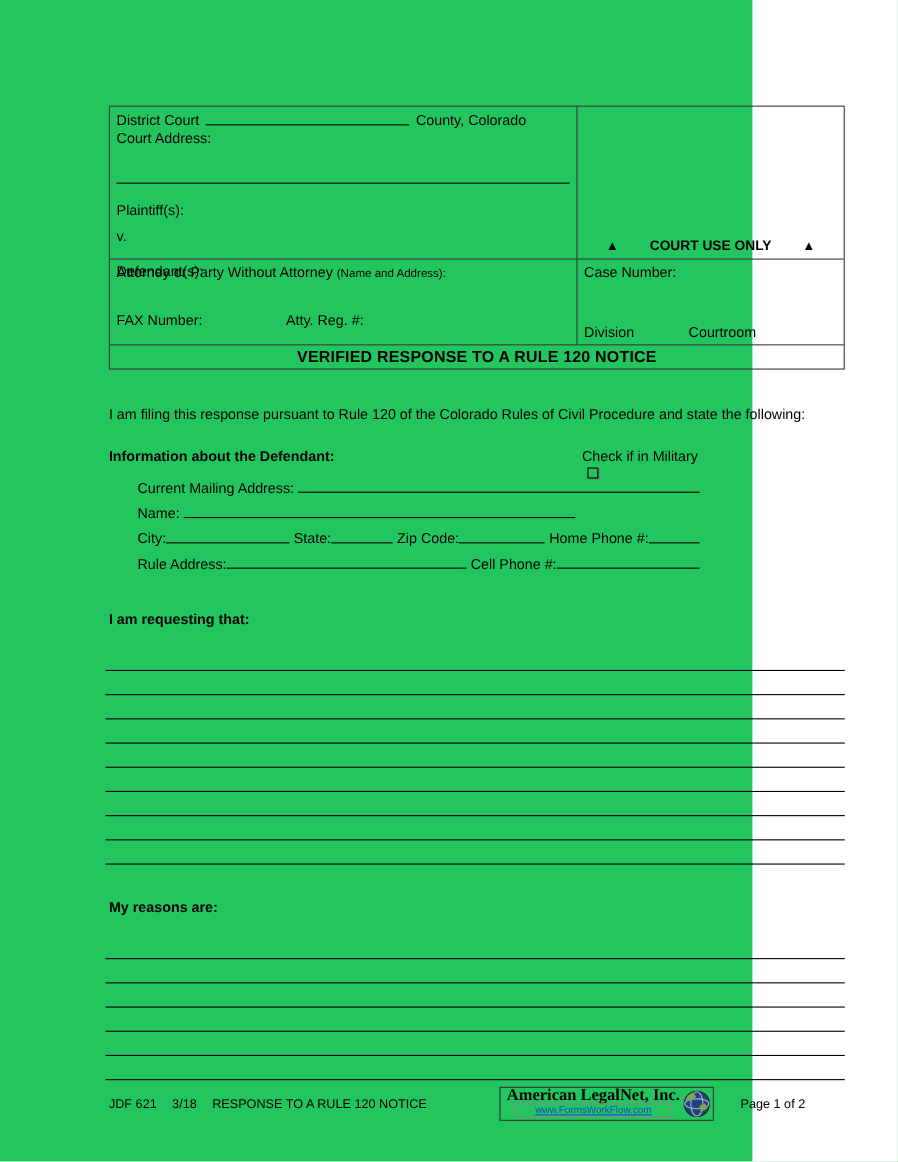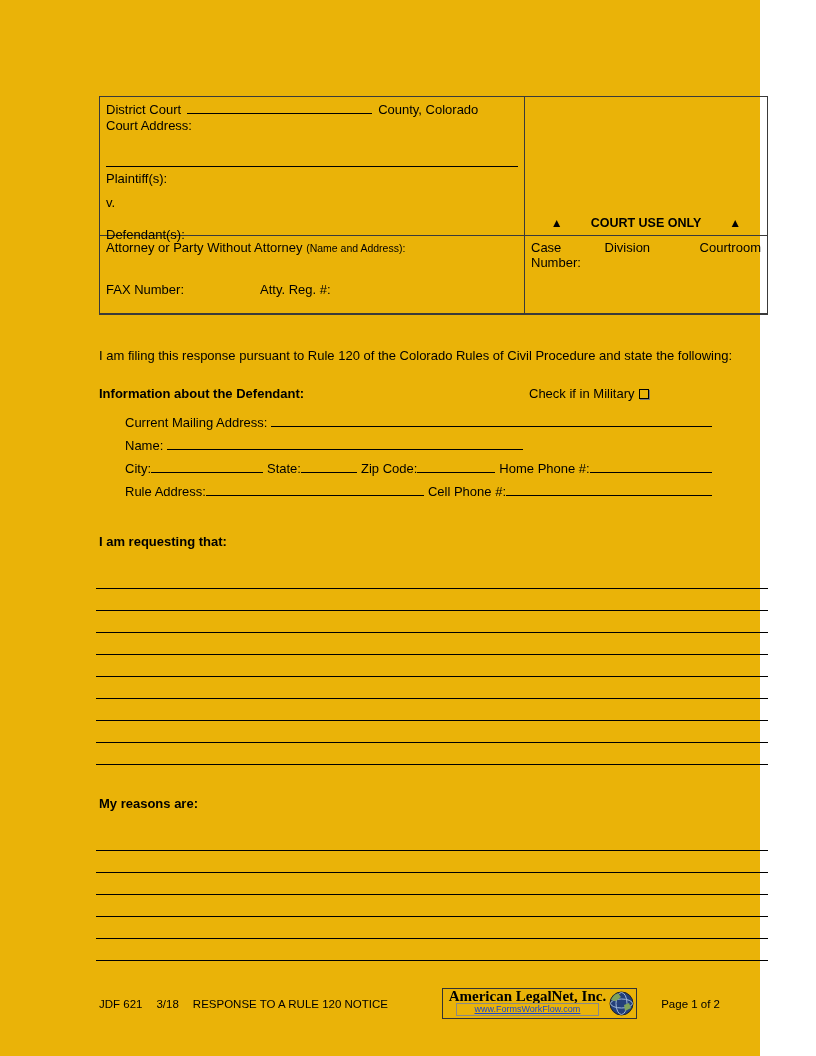--- a/index.html
+++ b/index.html
@@ -1,45 +1,45 @@
 <!DOCTYPE html>
 <html><head>
 <meta charset="utf-8">
 <style>
   * { box-sizing: border-box; }
   html,body { margin:0; padding:0; background:#ffffff; }
   .page {
-    width:760px; height:1056px; position:relative; background:#eab308;
+    width:684px; height:1056px; position:relative; background:#22c55e;
     font-family:"Liberation Sans", sans-serif; font-size:13px; color:#000;
     padding:96px 48px 0 99px;
   }
   
   .form-table { border:1px solid #3a3a3a; width:669px; }
   .row { display:flex; }
   .cell { padding:4px 6px; }
   .cell.left { width:425px; border-right:1px solid #3a3a3a; }
   .cell.right { flex:1; }
   .row1 { height:139px; border-bottom:1px solid #3a3a3a; }
   .row2 { height:78px; border-bottom:1px solid #3a3a3a; }
   .line { line-height:16px; }
   .blank { display:inline-block; border-bottom:1px solid #000; height:13px; vertical-align:baseline; }
   .w185 { width:185px; margin:0 6px; }
   .addr-blank { border-bottom:1px solid #000; height:1px; width:412px; margin-top:32px; }
-  .plaintiff { margin-top:4px; }
+  .plaintiff { margin-top:16px; }
   .v-line { margin-top:8px; }
   .def-line { margin-top:16px; }
   .court-use-cell { display:flex; flex-direction:column; justify-content:flex-end; }
   .court-use-line { display:flex; align-items:center; justify-content:center; gap:28px; font-weight:bold; font-size:12.5px; padding-bottom:1px; }
   .tri { font-size:12px; }
   .small-paren { font-size:10.5px; }
   .pair { display:flex; }
   .pair .lbl1 { width:154px; }
   .pairs-block { margin-top:26px; }
-  .case-cell { display:flex; flex-direction:row; justify-content:space-between; }
-  .div-court { display:flex;justify-content:space-between; }
+  .case-cell { display:flex; flex-direction:column; justify-content:space-between; }
+  .div-court { display:flex; }
   .div-court span:first-child { width:95px; }
   .title-row { height:21px; display:flex; align-items:center; justify-content:center;
                font-weight:bold; font-size:14.5px; letter-spacing:0.2px; }
   
   .intro { margin:33px 0 0 0; width:660px; }
   .section-head-row { position:relative; margin-top:23px; height:18px; }
   .bold { font-weight:bold; }
   .military { position:absolute; left:430px; top:0; font-weight:normal; }
   .checkbox { display:inline-block; width:10px; height:10px; border:1.5px solid #000;
               margin-left:5px; vertical-align:-1px; box-shadow:1px 1px 0 #777; }
@@ -60,21 +60,21 @@
   
   .footer { position:absolute; left:99px; top:988px; width:669px;
             display:flex; align-items:center; font-size:11.5px; }
   .form-id { flex:1; display:flex; gap:14px; }
   .logo-box { border:1px solid #333; padding:2px 30px 2px 6px; position:relative;
               text-align:center; line-height:11px; }
   .logo-l1 { font-family:"Liberation Serif", serif; font-weight:bold; font-size:15px; }
   .logo-l2 { font-size:9px; color:#1947d1; border:1px solid #888; display:inline-block;
              padding:0 18px; margin-top:1px; text-decoration:underline; cursor:pointer; }
   .globe { position:absolute; right:2px; top:2px; }
-  .page-label { margin-left:24px; margin-right:48px; white-space:nowrap; }
+  .page-label { margin-left:24px; margin-right:36px; white-space:nowrap; }
 </style>
 </head>
 <body>
 
 <div class="page">
 
   <div class="form-table">
     <div class="row row1">
       <div class="cell left">
         <div class="line">
@@ -110,20 +110,23 @@
       </div>
       <div class="cell right case-cell">
         <div>Case Number:</div>
         <div class="div-court">
           <span>Division</span>
           <span>Courtroom</span>
         </div>
       </div>
     </div>
 
+    <div class="row title-row">
+      <span>VERIFIED RESPONSE TO A RULE 120 NOTICE</span>
+    </div>
   </div>
 
   <p class="intro">I am filing this response pursuant to Rule 120 of the Colorado Rules of Civil Procedure and state the following:</p>
 
   <div class="section-head-row">
     <span class="bold">Information about the Defendant:</span>
     <span class="military">
       <span>Check if in Military</span><span class="checkbox"></span>
     </span>
   </div>

